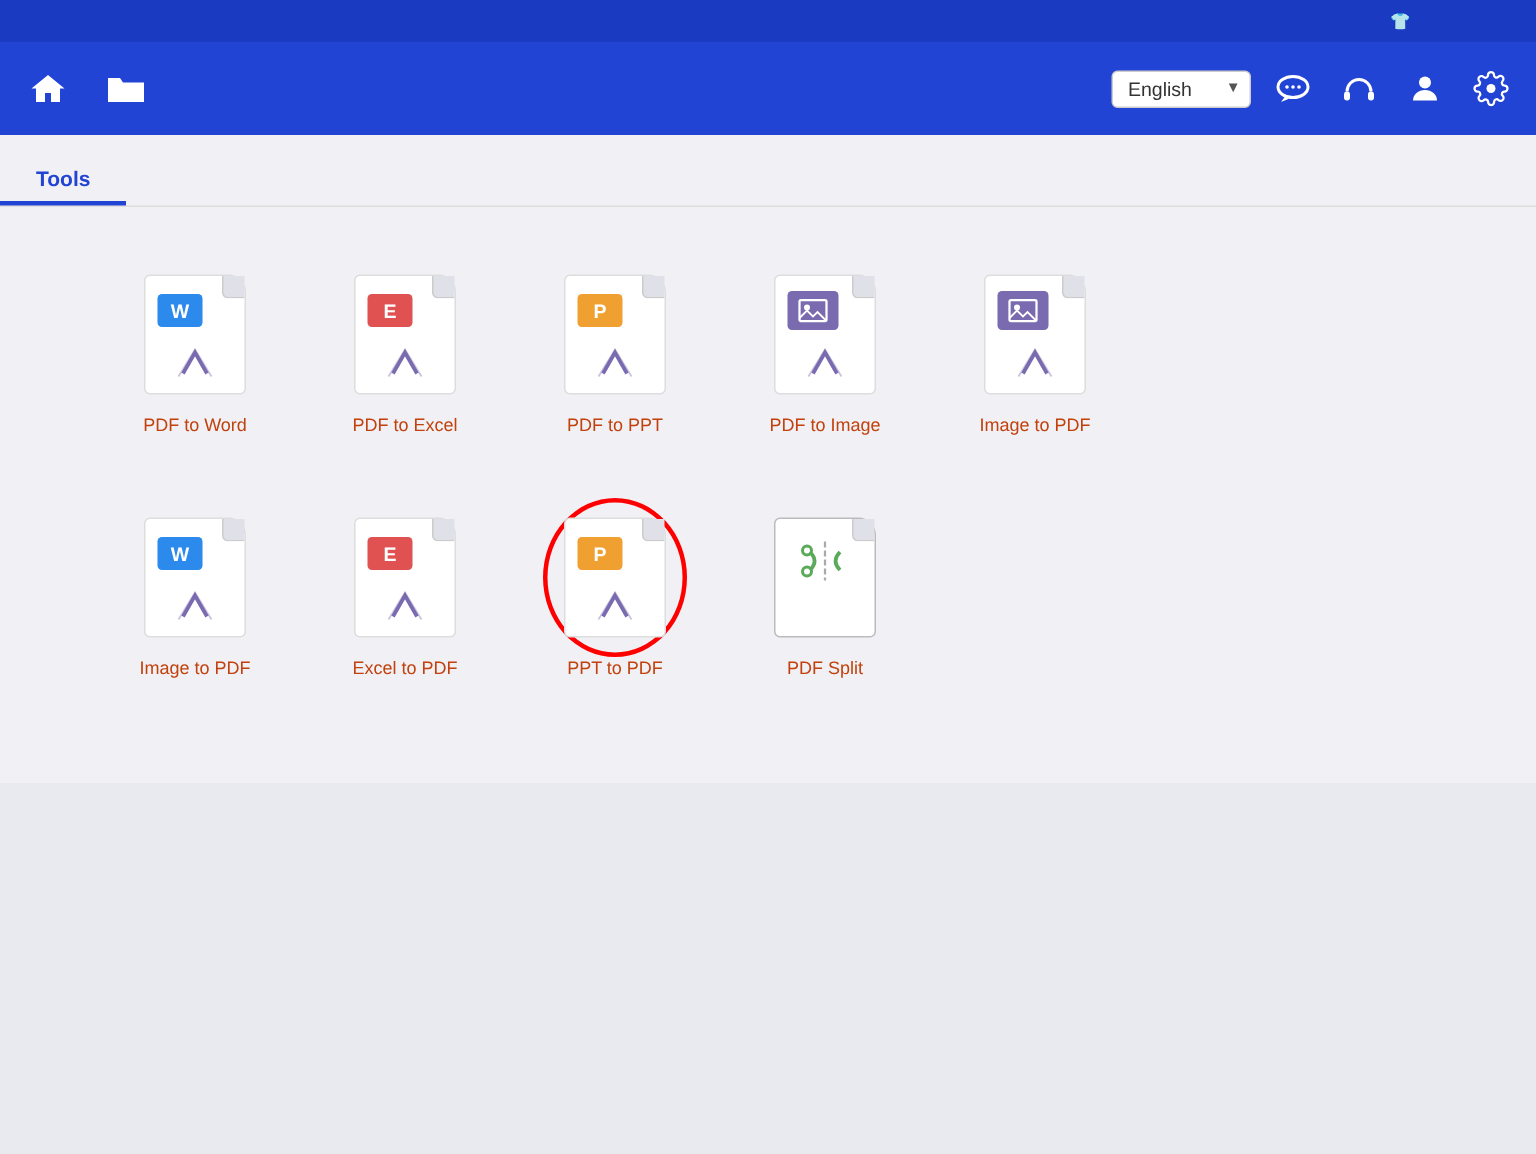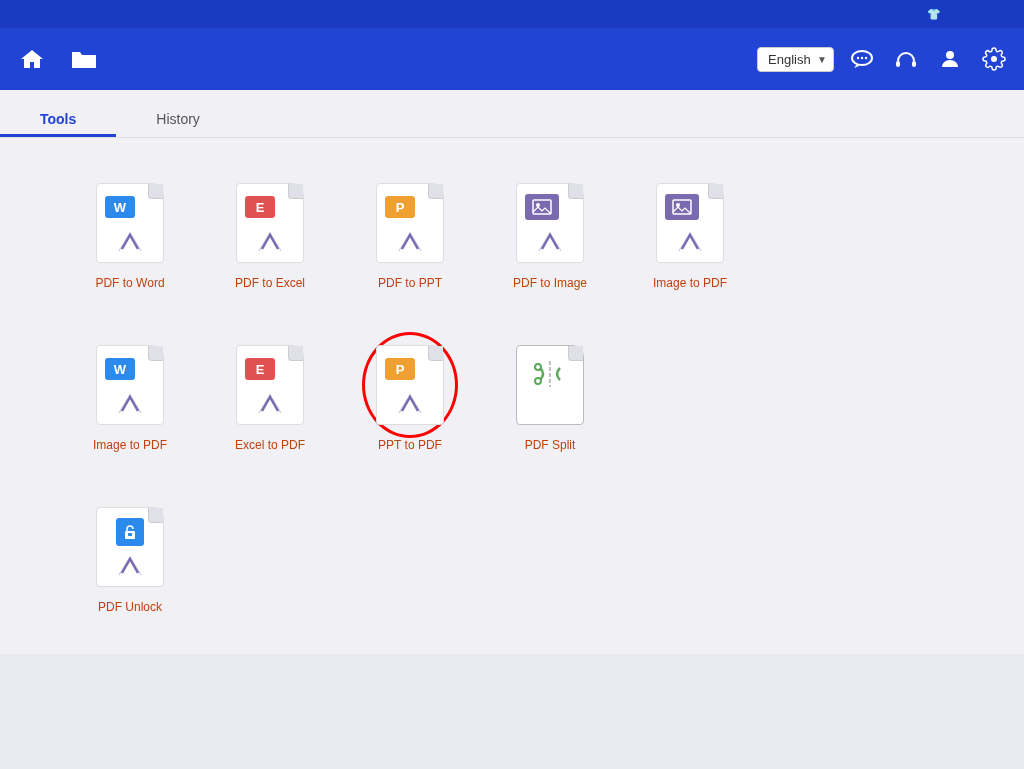--- a/index.html
+++ b/index.html
@@ -43,21 +43,21 @@
       display: flex; align-items: center; gap: 12px;
     }
     .lang-select-wrap {
       position: relative;
       display: flex; align-items: center;
     }
     .lang-select {
       background: white;
       border: 1px solid #ccc;
       border-radius: 4px;
-      padding: 4px 8px 4px 10px;
+      padding: 4px 24px 4px 10px;
       font-size: 13px;
       color: #333;
       cursor: pointer;
       appearance: none;
     }
     .lang-arrow {
       position: absolute; right: 7px; top: 50%;
       transform: translateY(-50%);
       pointer-events: none; color: #555; font-size: 10px;
     }
@@ -70,21 +70,21 @@
     
     #tabs-area {
       background: #f0f0f5;
       height: 48px;
       display: flex;
       align-items: flex-end;
       padding: 0 0 0 0;
       border-bottom: 1px solid #ddd;
     }
     .tab {
-      padding: 10px 40px;
+      padding: 10px 24px;
       font-size: 14px;
       cursor: pointer;
       color: #555;
       position: relative;
     }
     .tab.active {
       color: #2244d4;
       font-weight: bold;
     }
     .tab.active::after {
@@ -245,21 +245,20 @@
       <svg width="24" height="24" viewBox="0 0 24 24" fill="white">
         <circle cx="12" cy="12" r="3"></circle>
         <path d="M19.4 15a1.65 1.65 0 0 0 .33 1.82l.06.06a2 2 0 1 1-2.83 2.83l-.06-.06a1.65 1.65 0 0 0-1.82-.33 1.65 1.65 0 0 0-1 1.51V21a2 2 0 1 1-4 0v-.09A1.65 1.65 0 0 0 9 19.4a1.65 1.65 0 0 0-1.82.33l-.06.06a2 2 0 1 1-2.83-2.83l.06-.06A1.65 1.65 0 0 0 4.68 15a1.65 1.65 0 0 0-1.51-1H3a2 2 0 1 1 0-4h.09A1.65 1.65 0 0 0 4.6 9a1.65 1.65 0 0 0-.33-1.82l-.06-.06a2 2 0 1 1 2.83-2.83l.06.06A1.65 1.65 0 0 0 9 4.68a1.65 1.65 0 0 0 1-1.51V3a2 2 0 1 1 4 0v.09a1.65 1.65 0 0 0 1 1.51 1.65 1.65 0 0 0 1.82-.33l.06-.06a2 2 0 1 1 2.83 2.83l-.06.06A1.65 1.65 0 0 0 19.4 9a1.65 1.65 0 0 0 1.51 1H21a2 2 0 1 1 0 4h-.09a1.65 1.65 0 0 0-1.51 1z" stroke="white" stroke-width="1.5" fill="none"></path>
       </svg>
     </div>
   </div>
 </div>
 
 <div id="tabs-area">
   <div class="tab active">Tools</div>
-  <div class="tab">History</div>
 </div>
 
 <div id="main">
 
   <div class="tools-row">
 
     <div class="tool-item">
       <div class="tool-icon-wrap">
         <div class="pdf-doc">
           <div class="doc-badge" style="background:#2b8aeb;">W</div>
@@ -395,32 +394,14 @@
         </div>
       </div>
       <span class="tool-label">PDF Split</span>
     </div>
 
   </div>
 
   <div class="tools-row">
 
 
-    <div class="tool-item">
-      <div class="tool-icon-wrap">
-        <div class="pdf-doc">
-          <div class="doc-badge" style="background:#2b8aeb; width:28px; height:28px; top:10px; left:50%; transform:translateX(-50%);">
-            <svg width="16" height="16" viewBox="0 0 16 16" fill="white">
-              <rect x="3" y="7" width="10" height="8" rx="1" fill="white"></rect>
-              <path d="M5 7V5a3 3 0 0 1 6 0" stroke="white" stroke-width="1.5" fill="none"></path>
-              <rect x="6" y="9" width="4" height="3" rx="0.5" fill="#2b8aeb"></rect>
-            </svg>
-          </div>
-          <svg class="doc-sanpdf-logo" viewBox="0 0 32 26" fill="none">
-            <path d="M8 20 L16 6 L24 20" stroke="#7a6bb0" stroke-width="2.5" fill="none"></path>
-            <path d="M5 22 L16 4 L27 22" stroke="#7a6bb0" stroke-width="1.2" fill="none" opacity="0.4"></path>
-          </svg>
-        </div>
-      </div>
-      <span class="tool-label">PDF Unlock</span>
-    </div>
   </div>
 </div>
 
 </body></html>

